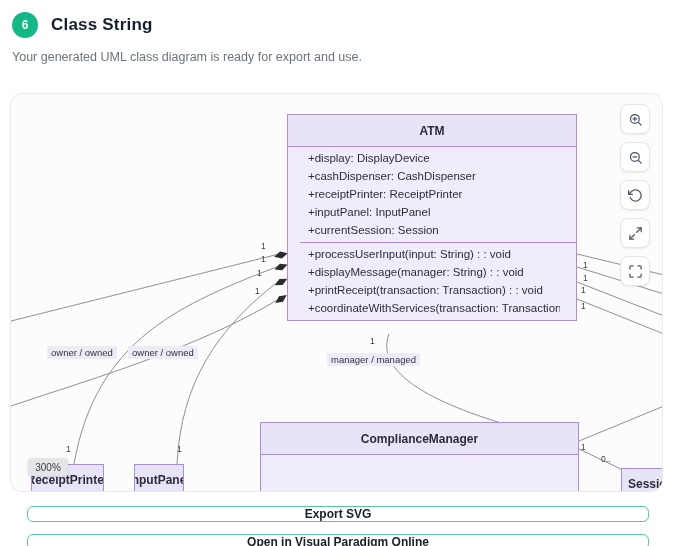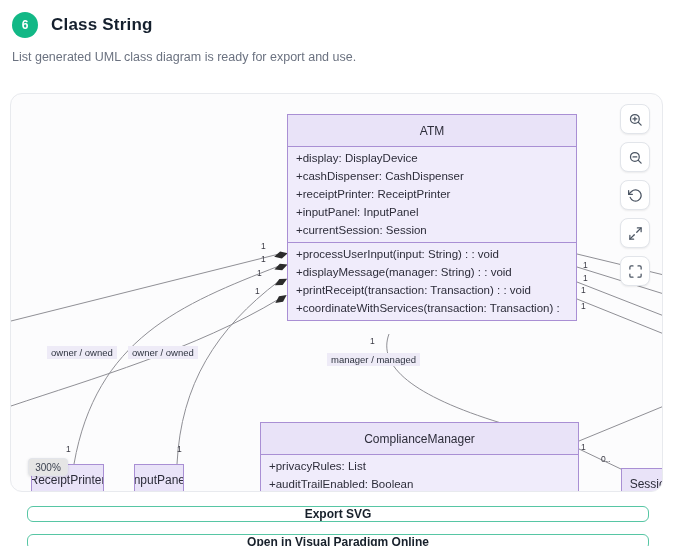--- a/index.html
+++ b/index.html
@@ -16,22 +16,22 @@
 
   
   .canvas { position:absolute; left:10px; top:93px; width:653px; height:399px;
     background:#fcfcfd; border:1px solid #e8eaee; border-radius:12px; overflow:hidden; }
   .edges { position:absolute; left:0; top:0; }
 
   
   .uml-box { position:absolute; border:1.5px solid #a98fd4; background:#f0ecfb; color:#2d2d3a; overflow:hidden; }
   .uml-title { background:#e9e3f8; border-bottom:1.5px solid #a98fd4; height:32px;
     display:flex; align-items:center; justify-content:center;
-    font-size:12px; font-weight:normal; white-space:nowrap; }
-  .uml-sec { padding:2px 16px 3px 8px; border-bottom:1.5px solid #a98fd4; }
+    font-size:12px; font-weight:bold; white-space:nowrap; }
+  .uml-sec { padding:2px 16px 3px 8px; border-bottom:1.5px solid #a98fd4;margin-left:12px; }
   .uml-sec:last-child { border-bottom:none; }
   .uml-line { font-size:11.5px; line-height:18px; white-space:nowrap; overflow:hidden; }
   .mini .uml-title { height:29px; border-bottom:none; }
 
   
   .edge-label { position:absolute; font-size:9.5px; color:#2f3440; background:#eeebf7; padding:1px 4px; white-space:nowrap; }
   .mult { position:absolute; font-size:8.5px; color:#3a3a44; }
 
   
   .zoom-badge { position:absolute; left:17px; top:364px; width:40px; height:18px; background:#e5e5e5;
@@ -51,21 +51,21 @@
 </style>
 </head>
 <body>
 
 <div class="page">
 
   <div class="hdr">
     <span class="step-badge">6</span>
     <span class="page-title">Class String</span>
   </div>
-  <div class="subtitle">List generated UML class diagram is ready for export and use.</div>
+  <div class="subtitle">Your generated UML class diagram is ready for export and use.</div>
 
   <div class="canvas">
 
     <svg class="edges" width="653" height="399" viewBox="0 0 653 399">
       <g stroke="#8f8f95" stroke-width="1" fill="none">
 
         <path d="M268,160 L0,227"></path>
         <path d="M268,172 C170,210 85,245 63,370"></path>
         <path d="M268,187 C205,235 170,290 166,370"></path>
         <path d="M268,205 C185,255 80,285 0,312"></path>
@@ -118,24 +118,20 @@
       <div class="uml-sec">
         <div class="uml-line">+processUserInput(input: String) : : void</div>
         <div class="uml-line">+displayMessage(manager: String) : : void</div>
         <div class="uml-line">+printReceipt(transaction: Transaction) : : void</div>
         <div class="uml-line">+coordinateWithServices(transaction: Transaction) : : void</div>
       </div>
     </div>
 
     <div class="uml-box" style="left:249px;top:328px;width:319px;height:80px;">
       <div class="uml-title">ComplianceManager</div>
-      <div class="uml-sec">
-        <div class="uml-line">+privacyRules: List</div>
-        <div class="uml-line">+auditTrailEnabled: Boolean</div>
-      </div>
     </div>
 
     <div class="uml-box mini" style="left:20px;top:370px;width:73px;height:29px;">
       <div class="uml-title">ReceiptPrinter</div>
     </div>
 
     <div class="uml-box mini" style="left:123px;top:370px;width:50px;height:29px;">
       <div class="uml-title">InputPanel</div>
     </div>
 

